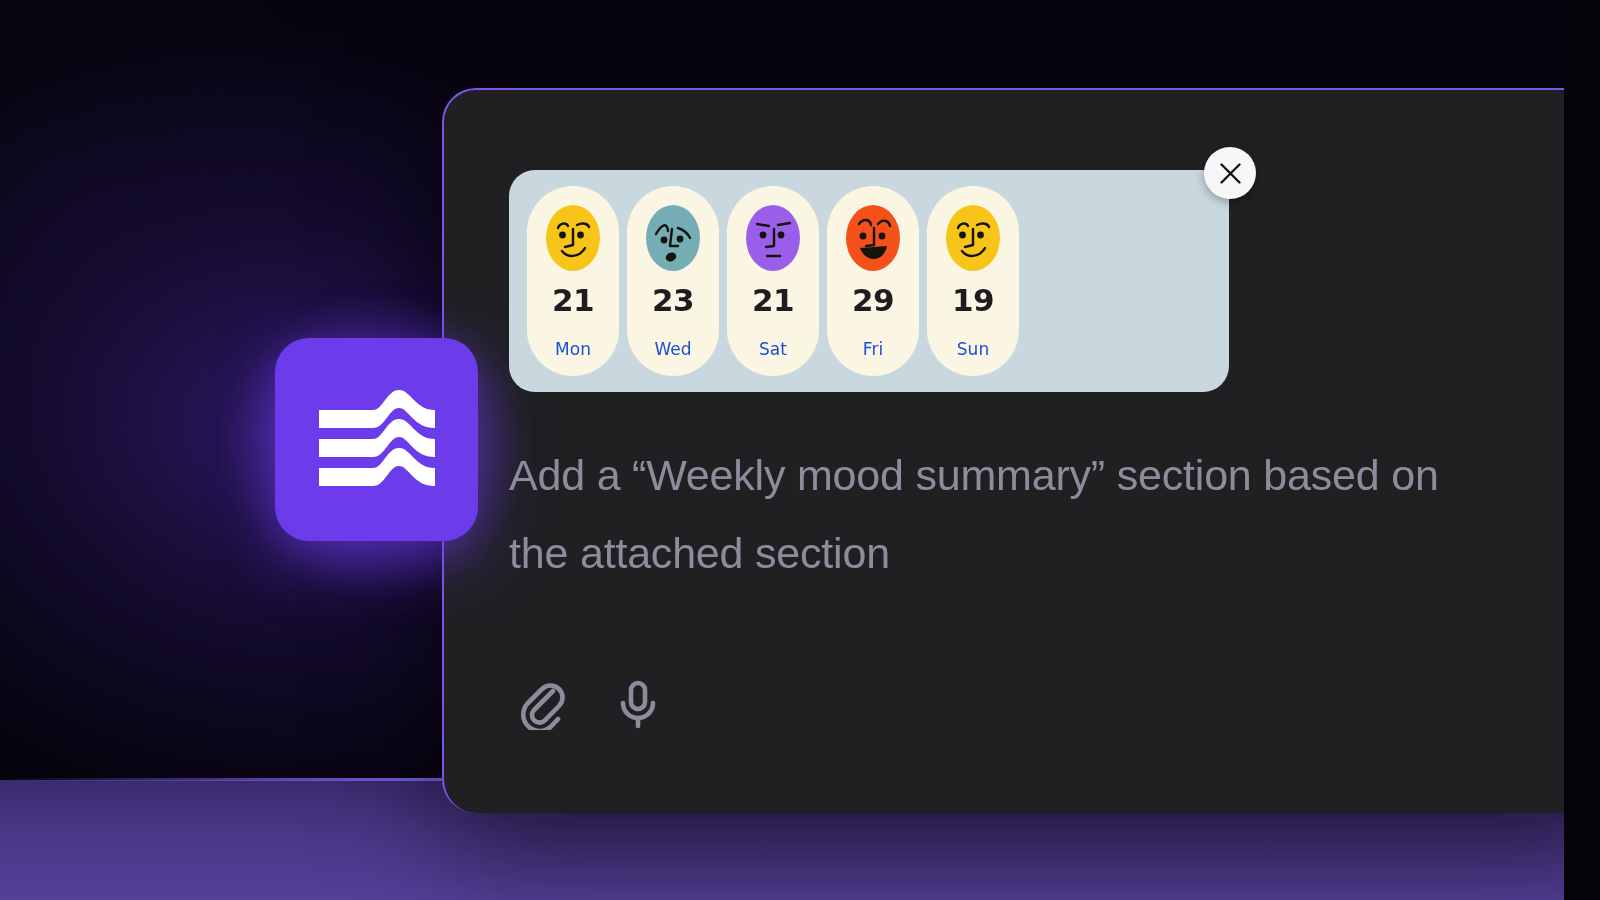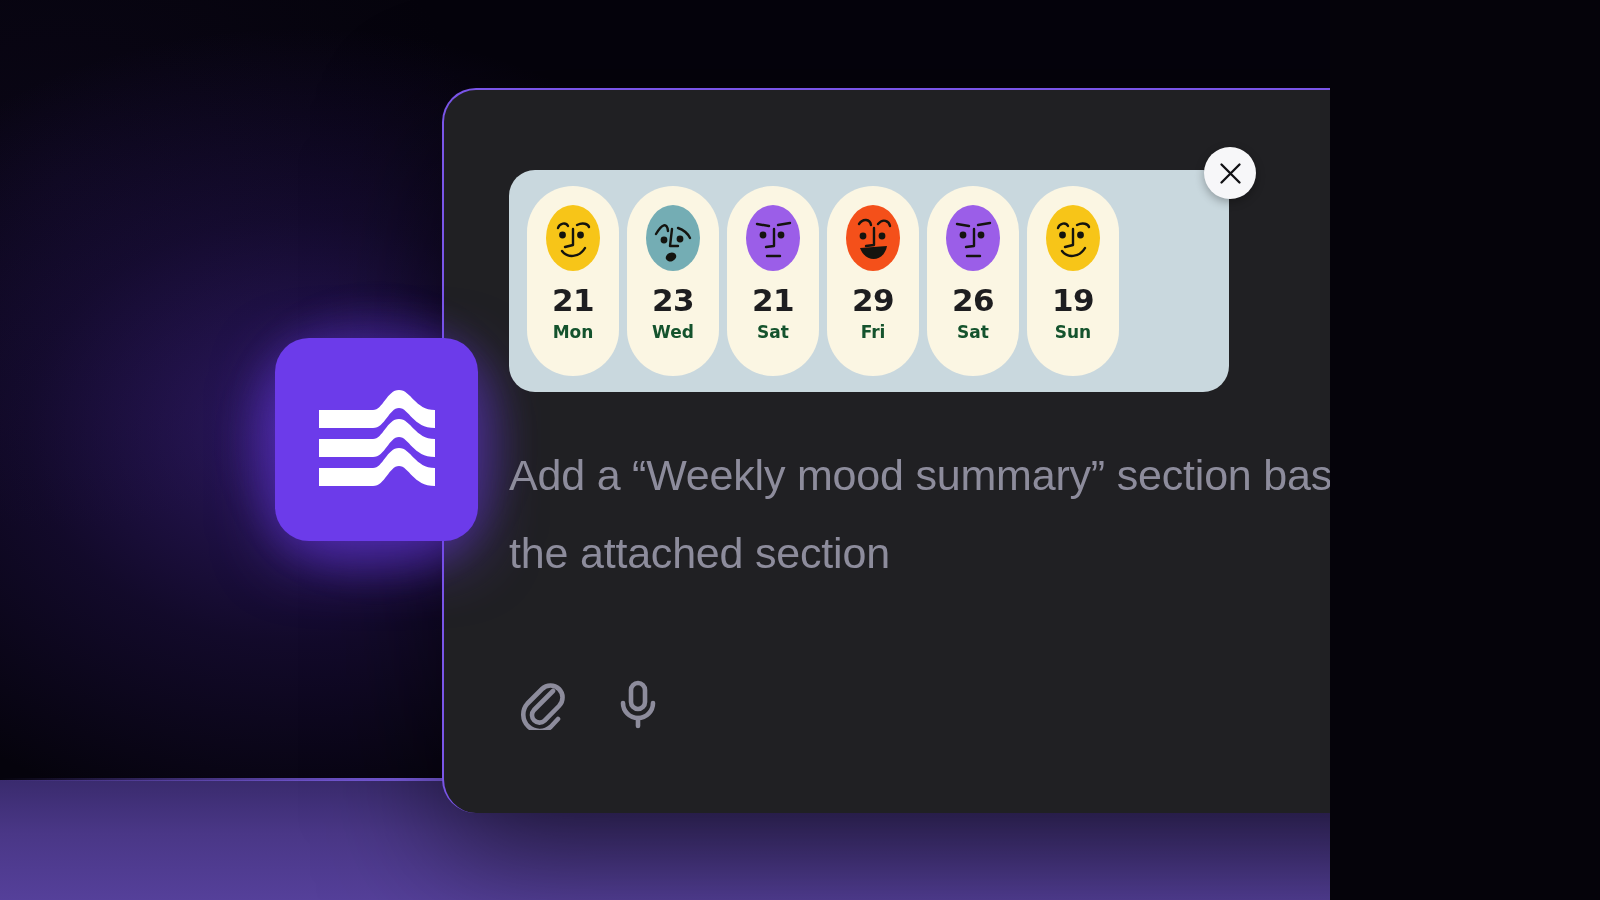--- a/index.html
+++ b/index.html
@@ -6,21 +6,21 @@
 
   html, body {
     width: 1600px; height: 900px;
     overflow: hidden;
     background: #05030a;
     font-family: "Liberation Sans", sans-serif;
   }
 
   #stage {
     position: relative;
-    width: 1330px; height: 900px;
+    width: 1564px; height: 900px;
     overflow: hidden;
     background:
       radial-gradient(720px 560px at 300px 430px, rgba(108,59,234,0.38) 0%, rgba(88,46,200,0.16) 38%, rgba(20,10,45,0.0) 72%),
       radial-gradient(900px 700px at 1150px 880px, rgba(96,62,210,0.55) 0%, rgba(60,38,150,0.22) 45%, rgba(12,8,28,0.0) 75%),
       radial-gradient(600px 500px at 60px 180px, rgba(10,6,22,1) 0%, rgba(5,3,12,1) 70%),
       linear-gradient(160deg, #0b0714 0%, #100a20 35%, #170f2c 65%, #241a42 100%);
   }
 
   
   #bottom-band {
@@ -98,23 +98,23 @@
     font-size: 31px;
     font-weight: 700;
     color: #1d1d1f;
     letter-spacing: -0.5px;
     margin-top: 9px;
     line-height: 1;
   }
   .day-name {
     font-family: "DejaVu Sans", sans-serif;
     font-size: 17px;
-    font-weight: 700;
-    color: #14532d;
-    margin-top: 8px;
+    font-weight: 400;
+    color: #1d4ed8;
+    margin-top: 25px;
     line-height: 1;
   }
 
   
   #close-button {
     position: absolute;
     left: 1204px; top: 147px;
     width: 52px; height: 52px;
     border-radius: 50%;
     background: #f7f7f9;
@@ -227,35 +227,20 @@
             <path d="M19 24 C23 18 30 19 31 25"></path>
             <path d="M38 24 C43 18 49 21 50 26"></path>
             <circle cx="23" cy="36" r="3.4" fill="#14140f" stroke="none"></circle>
             <circle cx="42" cy="36" r="3.4" fill="#14140f" stroke="none"></circle>
             <path d="M34 28 L34 45 L26 46"></path>
             <path d="M20 48 C26 64 44 62 47 46 Z" fill="#14140f" stroke="none"></path>
           </g>
         </svg>
         <div class="day-num">29</div>
         <div class="day-name">Fri</div>
-      </div>
-      <div class="day-pill">
-        <svg viewBox="0 0 66 76" class="mood-face">
-          <ellipse cx="33" cy="38" rx="27" ry="33" fill="#9B5EE8"></ellipse>
-          <g fill="none" stroke="#14140f" stroke-width="2.4" stroke-linecap="round" stroke-linejoin="round">
-            <path d="M17 24 L29 26"></path>
-            <path d="M38 25 L50 23"></path>
-            <circle cx="23" cy="35" r="3.4" fill="#14140f" stroke="none"></circle>
-            <circle cx="41" cy="35" r="3.4" fill="#14140f" stroke="none"></circle>
-            <path d="M34 29 L34 46 L26 47"></path>
-            <path d="M27 56 L40 56"></path>
-          </g>
-        </svg>
-        <div class="day-num">26</div>
-        <div class="day-name">Sat</div>
       </div>
       <div class="day-pill">
         <svg viewBox="0 0 66 76" class="mood-face">
           <ellipse cx="33" cy="38" rx="27" ry="33" fill="#F7C518"></ellipse>
           <g fill="none" stroke="#14140f" stroke-width="2.4" stroke-linecap="round" stroke-linejoin="round">
             <path d="M18 28 C19.5 23 26 22 28 26"></path>
             <path d="M37 25 C43 22 48 24 49 27"></path>
             <circle cx="22.5" cy="35" r="3.4" fill="#14140f" stroke="none"></circle>
             <circle cx="40.5" cy="35" r="3.4" fill="#14140f" stroke="none"></circle>
             <path d="M33 29 L33 45 L25 47"></path>

